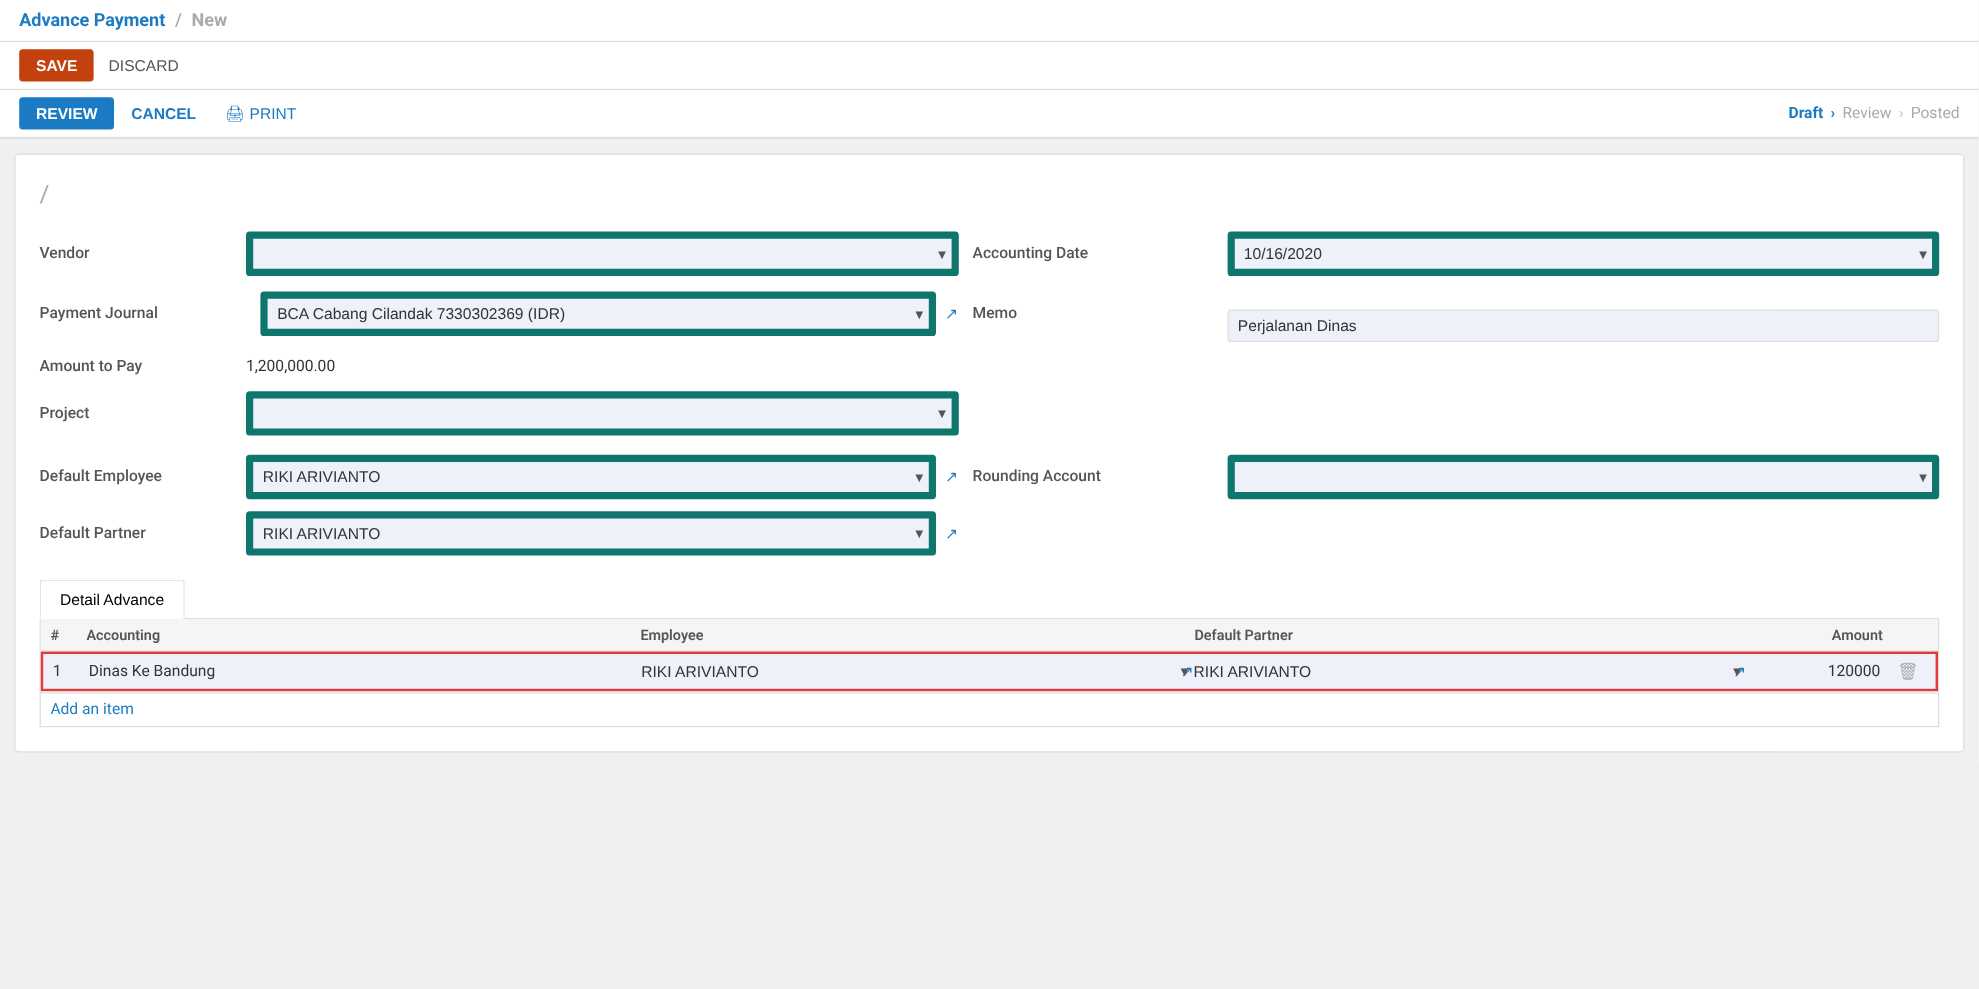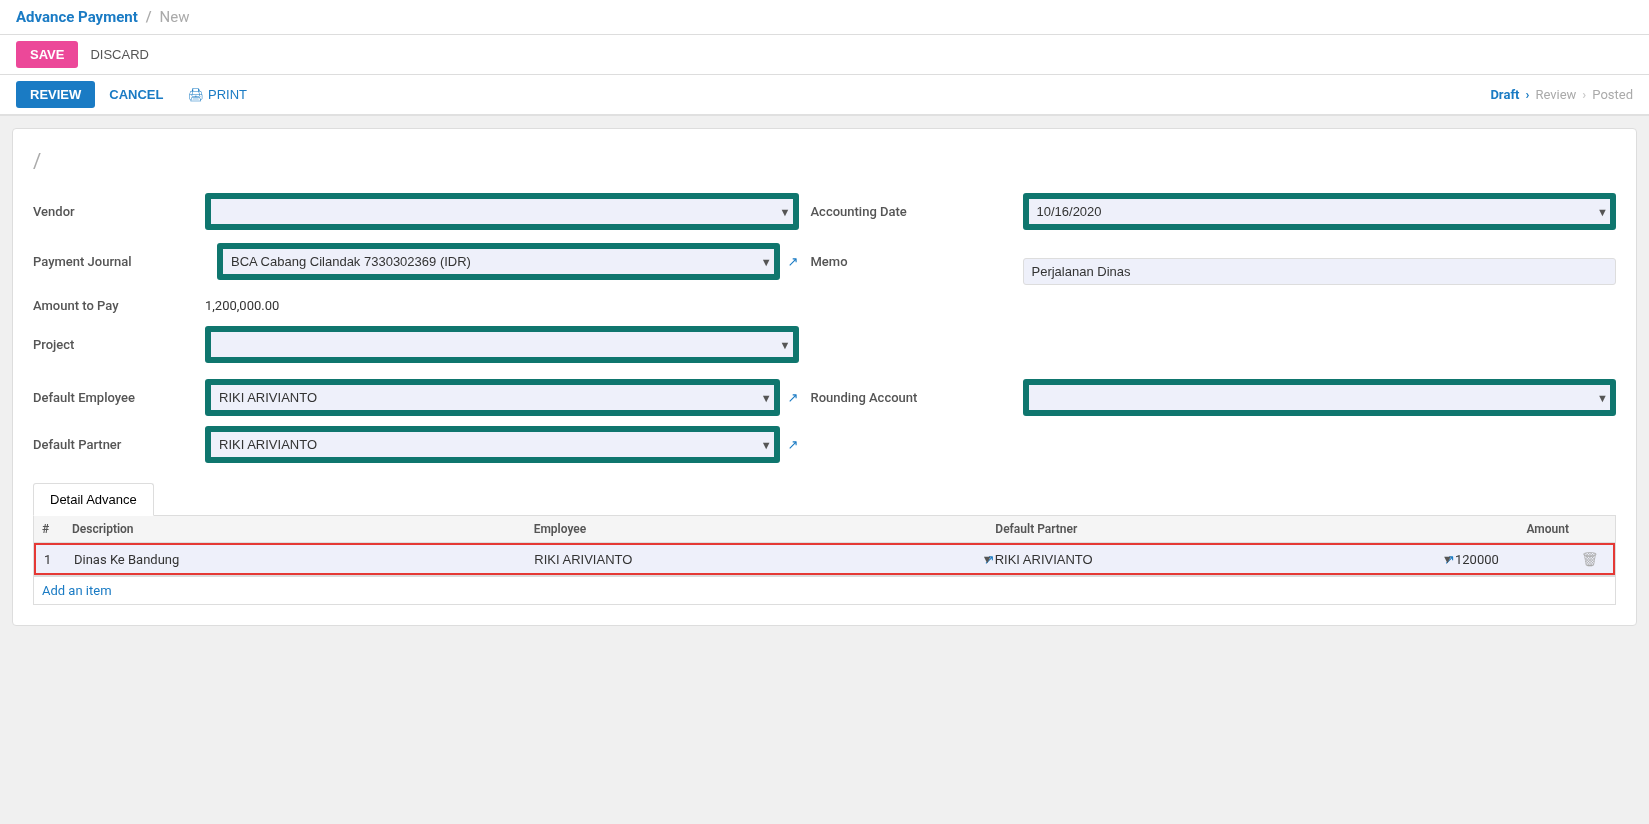--- a/index.html
+++ b/index.html
@@ -2,24 +2,24 @@
 <html><head>
   <meta charset="utf-8">
   <style>
     * { box-sizing: border-box; margin: 0; padding: 0; }
     body { font-family: -apple-system, BlinkMacSystemFont, 'Segoe UI', Roboto, sans-serif; background: #f0f0f0; font-size: 13px; color: #333; }
 
     .top-bar { background: #fff; padding: 8px 16px; border-bottom: 1px solid #ddd; }
     .breadcrumb { display: flex; align-items: center; gap: 8px; font-size: 15px; font-weight: 500; }
     .breadcrumb-main { color: #1a7bc4; font-weight: 700; text-align: right; }
     .breadcrumb-sep { color: #aaa; }
-    .breadcrumb-sub { color: #aaa; font-weight: 400; }
+    .breadcrumb-sub { color: #aaa; font-weight: 700; }
 
     .action-bar { background: #fff; padding: 6px 16px; display: flex; align-items: center; gap: 12px; border-bottom: 1px solid #ddd; }
-    .btn-save { background: #ec4899; color: #fff; border: none; padding: 6px 14px; font-weight: 600; font-size: 13px; cursor: pointer; border-radius: 3px; }
+    .btn-save { background: #c2410c; color: #fff; border: none; padding: 6px 14px; font-weight: 600; font-size: 13px; cursor: pointer; border-radius: 3px; }
     .btn-discard { background: transparent; color: #555; border: none; font-size: 13px; cursor: pointer; font-weight: 500; }
 
     .workflow-bar { background: #fff; padding: 6px 16px; display: flex; align-items: center; justify-content: space-between; border-bottom: 2px solid #e0e0e0; }
     .workflow-left { display: flex; align-items: center; gap: 4px; }
     .btn-review { background: #1a7bc4; color: #fff; border: none; padding: 6px 14px; font-size: 13px; font-weight: 600; cursor: pointer; border-radius: 3px; }
     .btn-cancel { background: transparent; color: #1a7bc4; border: none; font-size: 13px; font-weight: 600; cursor: pointer; padding: 6px 10px; }
     .btn-print { background: transparent; color: #1a7bc4; border: none; font-size: 13px; cursor: pointer; display: flex; align-items: center; gap: 4px; padding: 6px 10px; }
     .workflow-right { display: flex; align-items: center; gap: 6px; font-size: 13px; }
     .step-active { color: #1a7bc4; font-weight: 700; }
     .step-inactive { color: #aaa; }
@@ -47,21 +47,21 @@
 
     .tab-area { margin-top: 20px; }
     .tab-header { display: flex; border-bottom: 1px solid #ddd; }
     .tab-btn { padding: 8px 16px; font-size: 13px; border: 1px solid #ddd; border-bottom: none; background: #f9f9f9; cursor: pointer; border-radius: 3px 3px 0 0; margin-right: 2px; }
     .tab-btn.active { background: #fff; font-weight: 500; border-bottom: 1px solid #fff; margin-bottom: -1px; }
 
     .table-area { border: 1px solid #ddd; border-top: none; }
     .table-header { display: grid; grid-template-columns: 30px 1fr 1fr 1fr 120px 30px; background: #f5f5f5; border-bottom: 1px solid #ddd; padding: 6px 8px; font-weight: 600; font-size: 12px; color: #555; }
     .table-row-highlighted { display: grid; grid-template-columns: 30px 1fr 1fr 1fr 120px 30px; background: #eef0fa; border: 2px solid #e53935; padding: 6px 8px; align-items: center; }
     .table-cell { font-size: 13px; }
-    .table-cell-num { font-size: 13px; text-align: left; padding-right: 8px; }
+    .table-cell-num { font-size: 13px; text-align: right; padding-right: 8px; }
 
     .add-item-link { color: #1a7bc4; font-size: 13px; cursor: pointer; padding: 6px 8px; display: inline-block; border-top: 1px solid #ddd; width: 100%; }
 
     .cell-select-wrap { position: relative; display: flex; align-items: center; }
     .cell-select-wrap select { border: none; background: transparent; font-size: 13px; color: #333; cursor: pointer; appearance: none; padding-right: 18px; width: 100%; }
     .cell-select-wrap .dropdown-arrow { position: absolute; right: 2px; top: 50%; transform: translateY(-50%); pointer-events: none; color: #555; font-size: 11px; }
 
     .delete-icon { color: #aaa; cursor: pointer; font-size: 14px; text-align: center; }
   </style>
 </head>
@@ -189,21 +189,21 @@
   </div>
 
   <div class="tab-area">
     <div class="tab-header">
       <button class="tab-btn active">Detail Advance</button>
     </div>
 
     <div class="table-area">
       <div class="table-header">
         <span>#</span>
-        <span>Description</span>
+        <span>Accounting</span>
         <span>Employee</span>
         <span>Default Partner</span>
         <span style="text-align:right; padding-right:8px;">Amount</span>
         <span></span>
       </div>
 
       <div class="table-row-highlighted">
         <span class="table-cell">1</span>
         <span class="table-cell">Dinas Ke Bandung</span>
         <div class="cell-select-wrap table-cell">

